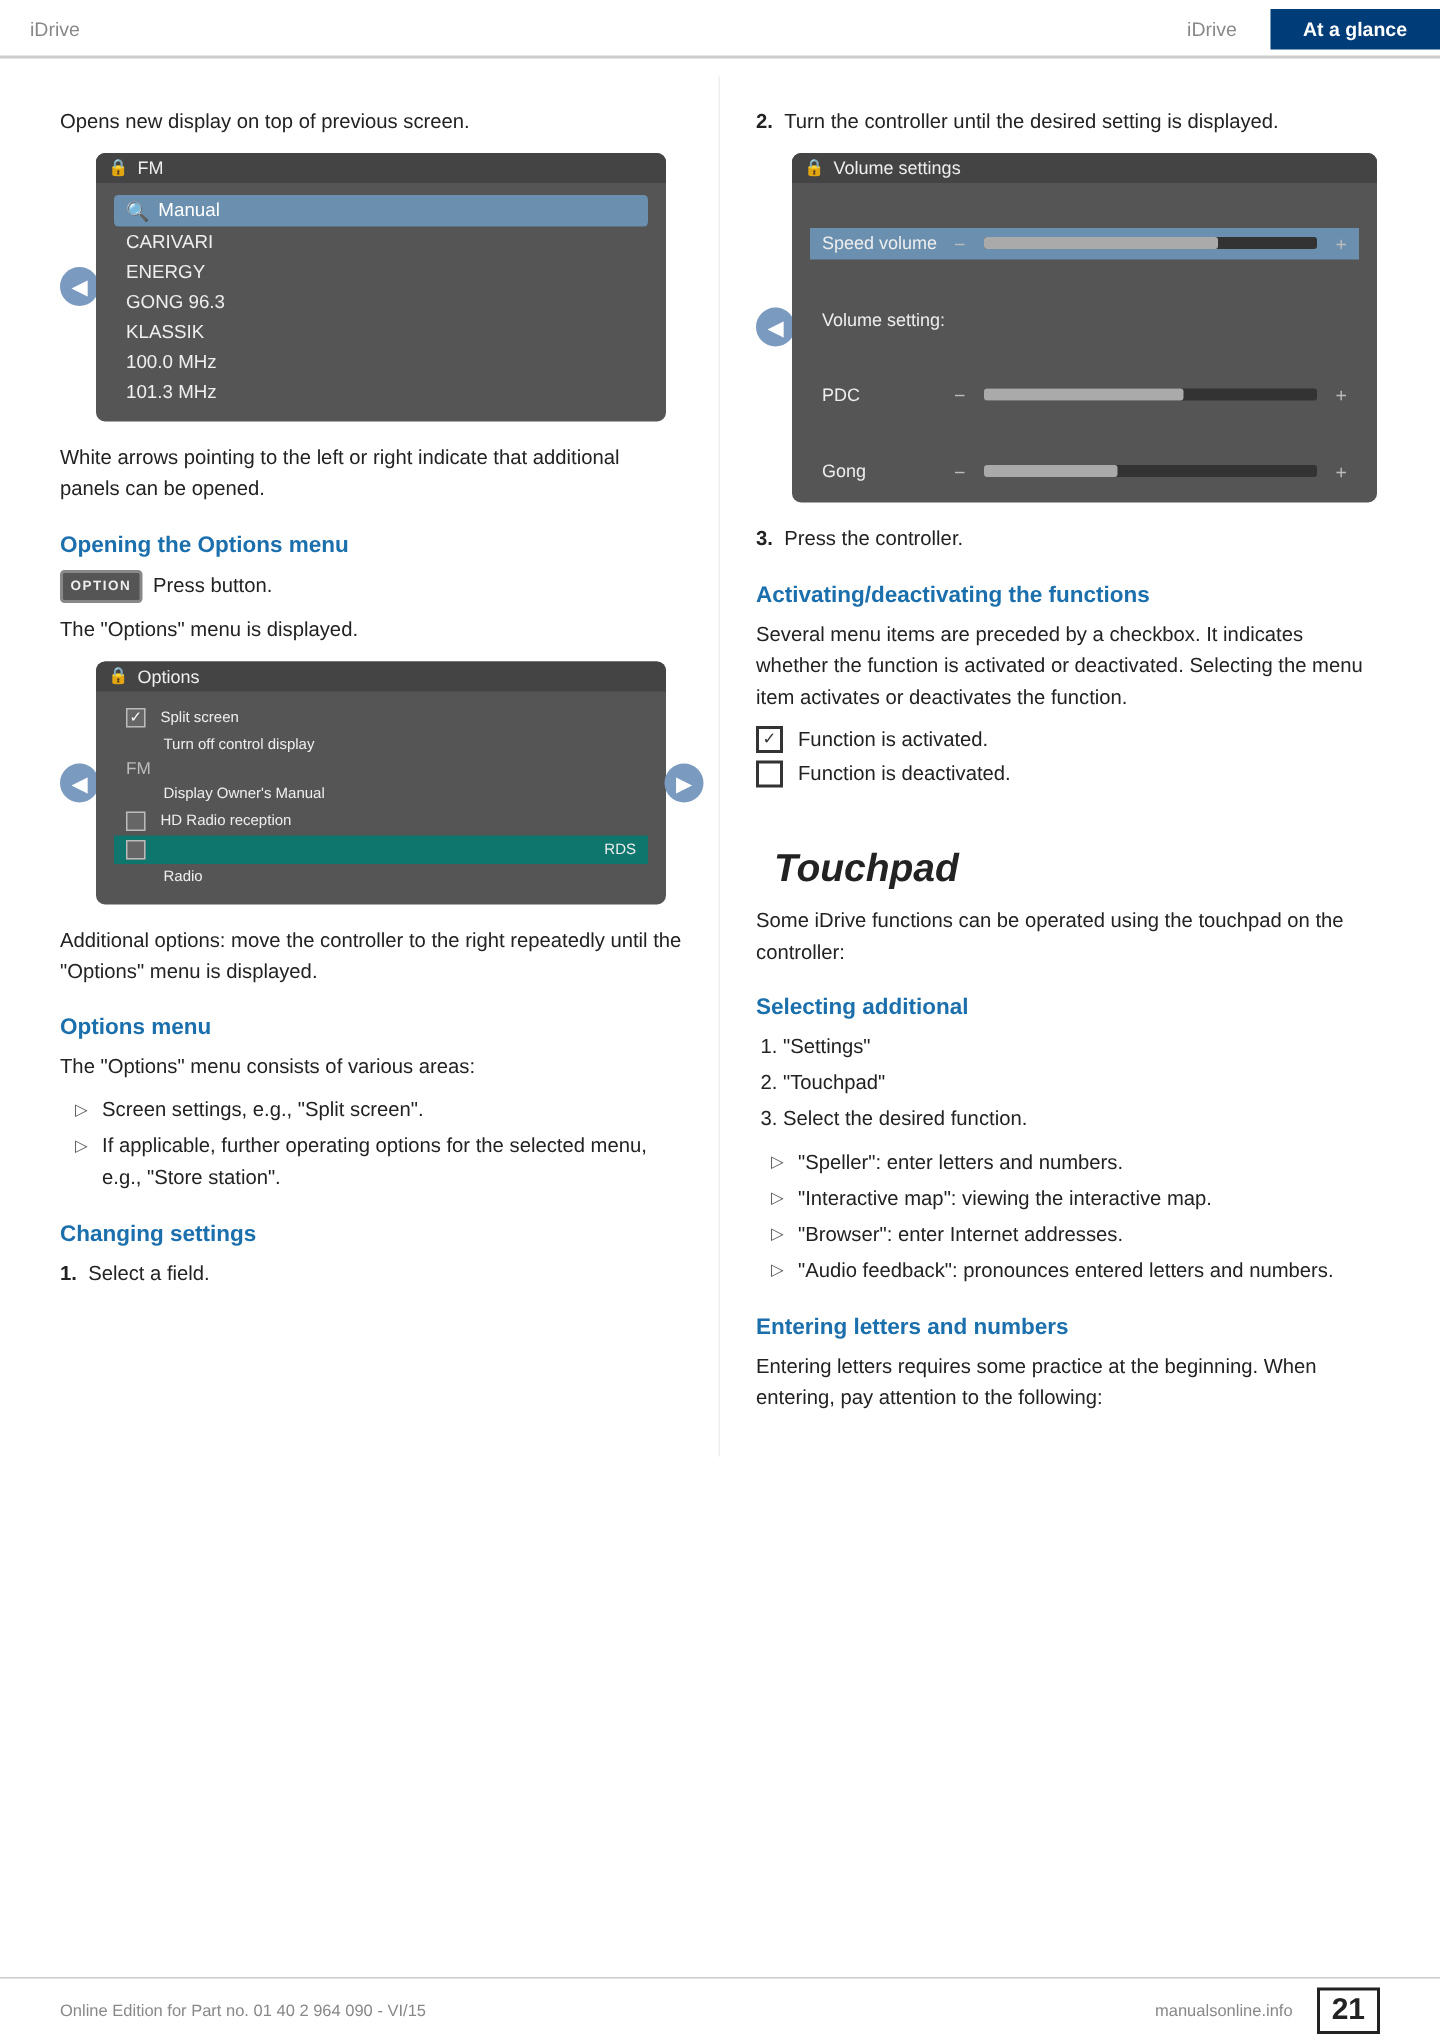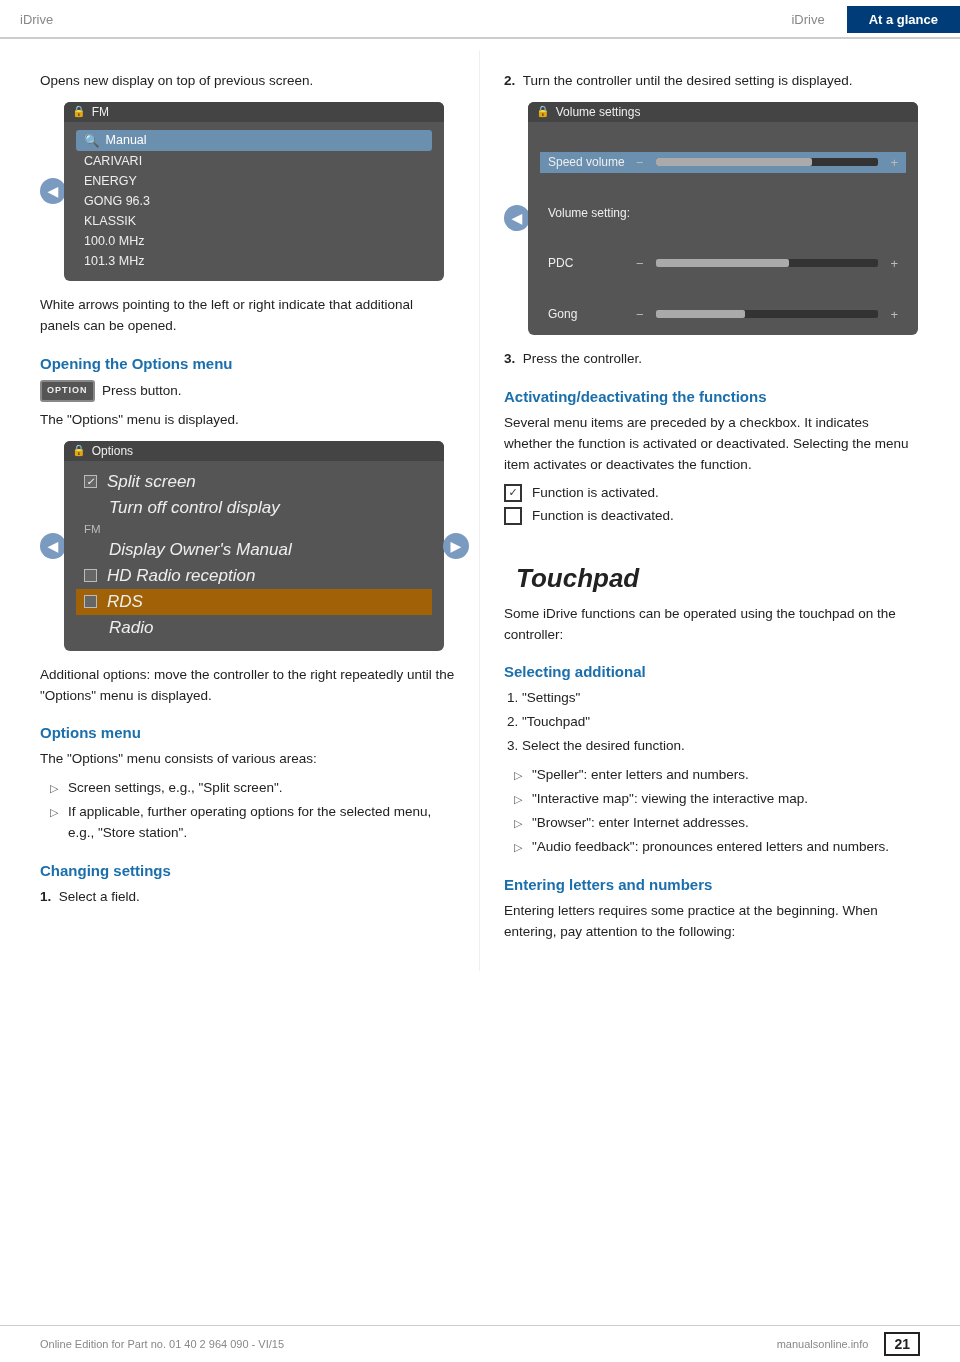--- a/index.html
+++ b/index.html
@@ -242,27 +242,27 @@
     }
 
     
     .options-screen {
       max-width: 380px;
     }
     .options-row {
       display: flex;
       align-items: center;
       padding: 3px 8px;
-      font-size: 17px;
+      font-size: 10px;
       color: #eee;
       gap: 6px;
-      font-style: italic;
     }
     .options-row.highlighted {
-      background: #a16207;
+      background: #0f766e;
+      justify-content: space-between;
     }
     .options-section-label {
       color: #bbb;
       font-size: 11.5px;
       padding: 2px 8px;
     }
     .chk {
       width: 13px;
       height: 13px;
       border: 1.5px solid #bbb;
@@ -312,21 +312,21 @@
       right: 0;
       border-top: 1px solid #ccc;
       padding: 6px 40px;
       display: flex;
       justify-content: space-between;
       align-items: center;
       font-size: 11px;
       color: #888;
     }
     .page-number {
-      font-size: 14px;
+      font-size: 20px;
       font-weight: bold;
       color: #222;
       border: 2px solid #222;
       padding: 2px 8px;
     }
 
     
     .mockup-wrapper {
       position: relative;
       padding-left: 24px;

